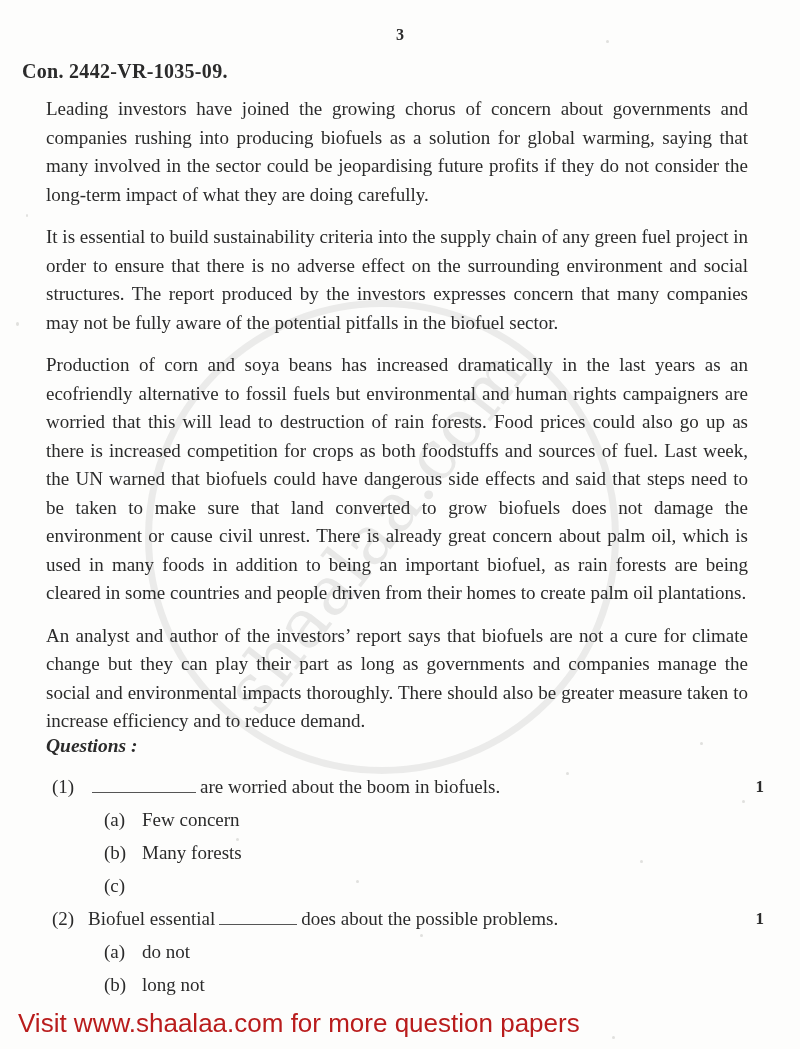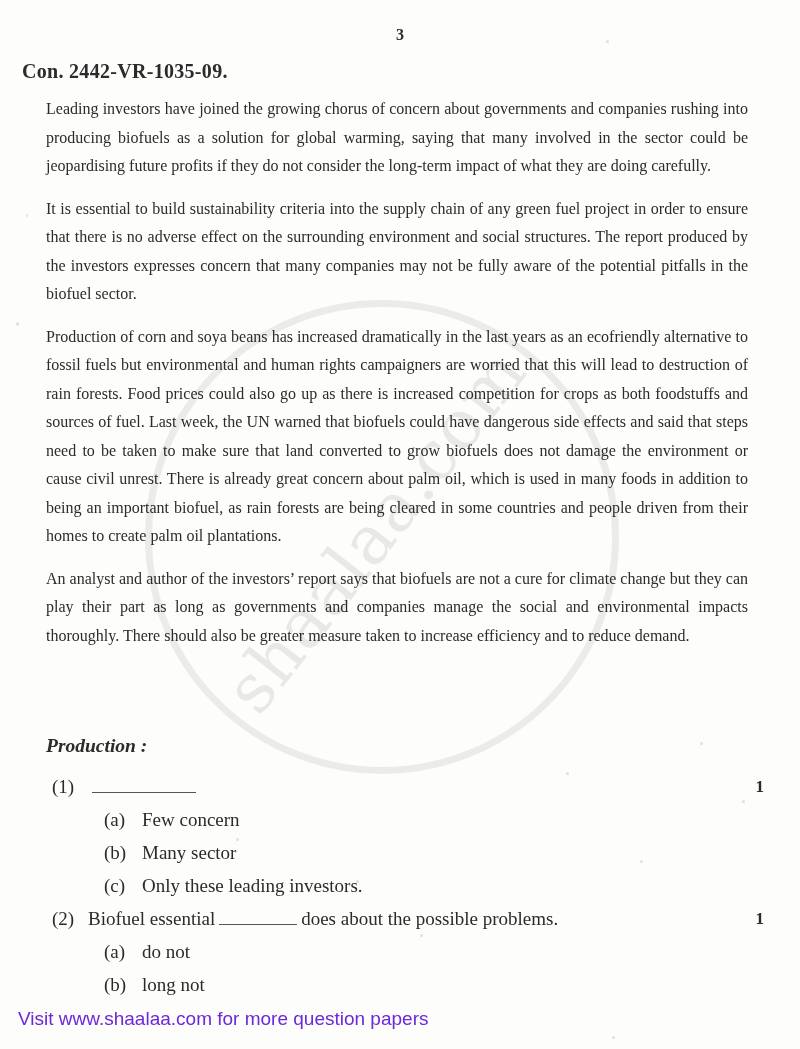--- a/index.html
+++ b/index.html
@@ -111,21 +111,21 @@
   
   #passage {
     position: absolute;
     top: 95px;
     left: 46px;
     width: 702px;
   }
   .para {
     text-align: justify;
     text-justify: inter-word;
-    font-size: 16px;
+    font-size: 19px;
     line-height: 28.5px;
     margin: 0 0 14px 0;
   }
   .para:last-child { margin-bottom: 0; }
 
   
   #questions-head {
     position: absolute;
     top: 735px;
     left: 46px;
@@ -181,22 +181,22 @@
     width: 38px;
     flex: none;
   }
 
   
   #footer {
     position: absolute;
     left: 18px;
     top: 1008px;
     font-family: "Liberation Sans", sans-serif;
-    font-size: 19px;
-    color: #6d28d9;
+    font-size: 26px;
+    color: #b91c1c;
     z-index: 3;
   }
 </style>
 </head>
 <body>
 
 <div id="page">
 
   <div id="watermark"></div>
   <div id="watermark-text">
@@ -221,40 +221,39 @@
   </div>
 
 
   <div id="passage" class="layer">
     <p class="para">Leading investors have joined the growing chorus of concern about governments and companies rushing into producing biofuels as a solution for global warming, saying that many involved in the sector could be jeopardising future profits if they do not consider the long-term impact of what they are doing carefully.</p>
     <p class="para">It is essential to build sustainability criteria into the supply chain of any green fuel project in order to ensure that there is no adverse effect on the surrounding environment and social structures. The report produced by the investors expresses concern that many companies may not be fully aware of the potential pitfalls in the biofuel sector.</p>
     <p class="para">Production of corn and soya beans has increased dramatically in the last years as an ecofriendly alternative to fossil fuels but environmental and human rights campaigners are worried that this will lead to destruction of rain forests. Food prices could also go up as there is increased competition for crops as both foodstuffs and sources of fuel. Last week, the UN warned that biofuels could have dangerous side effects and said that steps need to be taken to make sure that land converted to grow biofuels does not damage the environment or cause civil unrest. There is already great concern about palm oil, which is used in many foods in addition to being an important biofuel, as rain forests are being cleared in some countries and people driven from their homes to create palm oil plantations.</p>
     <p class="para">An analyst and author of the investors’ report says that biofuels are not a cure for climate change but they can play their part as long as governments and companies manage the social and environmental impacts thoroughly.  There should also be greater measure taken to increase efficiency and to reduce demand.</p>
   </div>
 
-  <div id="questions-head" class="layer">Production :</div>
+  <div id="questions-head" class="layer">Questions :</div>
 
   <div id="qlist" class="layer">
 
     <div class="q-row">
       <span class="q-label">(1)</span>
-      <span class="q-text"><span class="blank long"></span></span>
+      <span class="q-text"><span class="blank long"></span><span>are worried about the boom in biofuels.</span></span>
       <span class="marks">1</span>
     </div>
     <div class="opt-row">
       <span class="opt-label">(a)</span>
       <span>Few concern</span>
     </div>
     <div class="opt-row">
       <span class="opt-label">(b)</span>
-      <span>Many sector</span>
+      <span>Many forests</span>
     </div>
     <div class="opt-row">
       <span class="opt-label">(c)</span>
-      <span>Only these leading investors.</span>
     </div>
 
     <div class="q-row">
       <span class="q-label">(2)</span>
       <span class="q-text"><span>Biofuel essential</span><span class="blank short"></span><span>does about the possible problems.</span></span>
       <span class="marks">1</span>
     </div>
     <div class="opt-row">
       <span class="opt-label">(a)</span>
       <span>do not</span>

